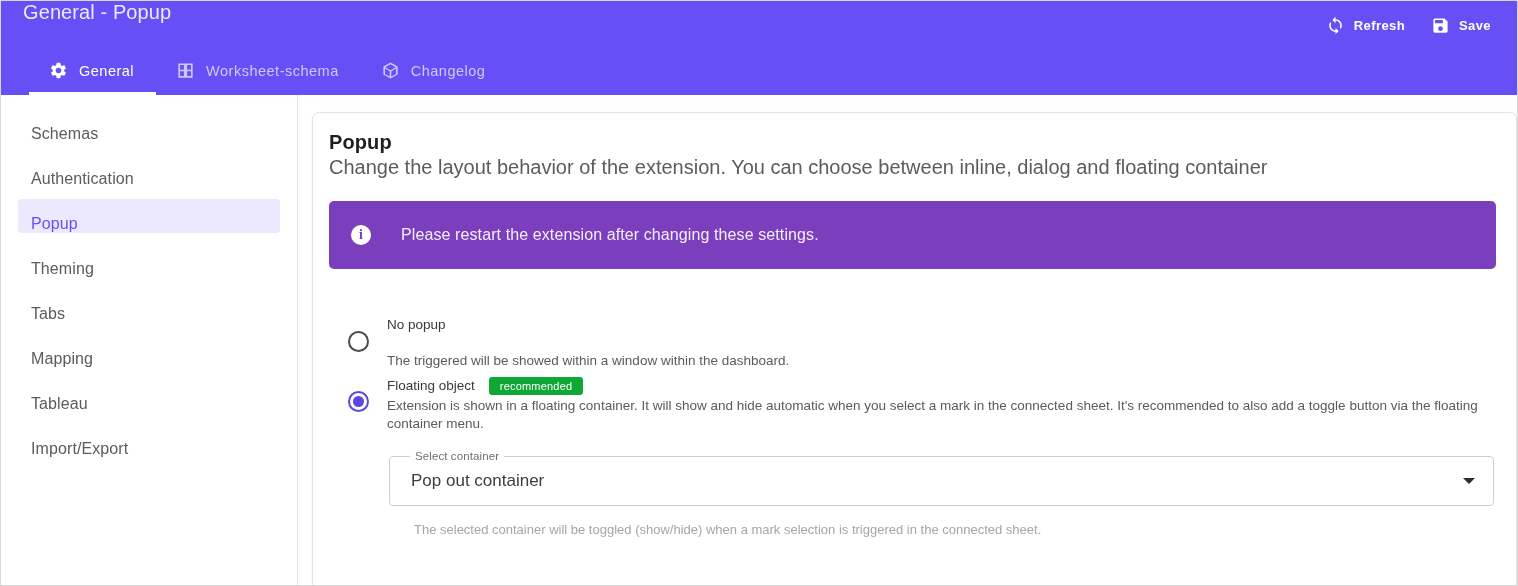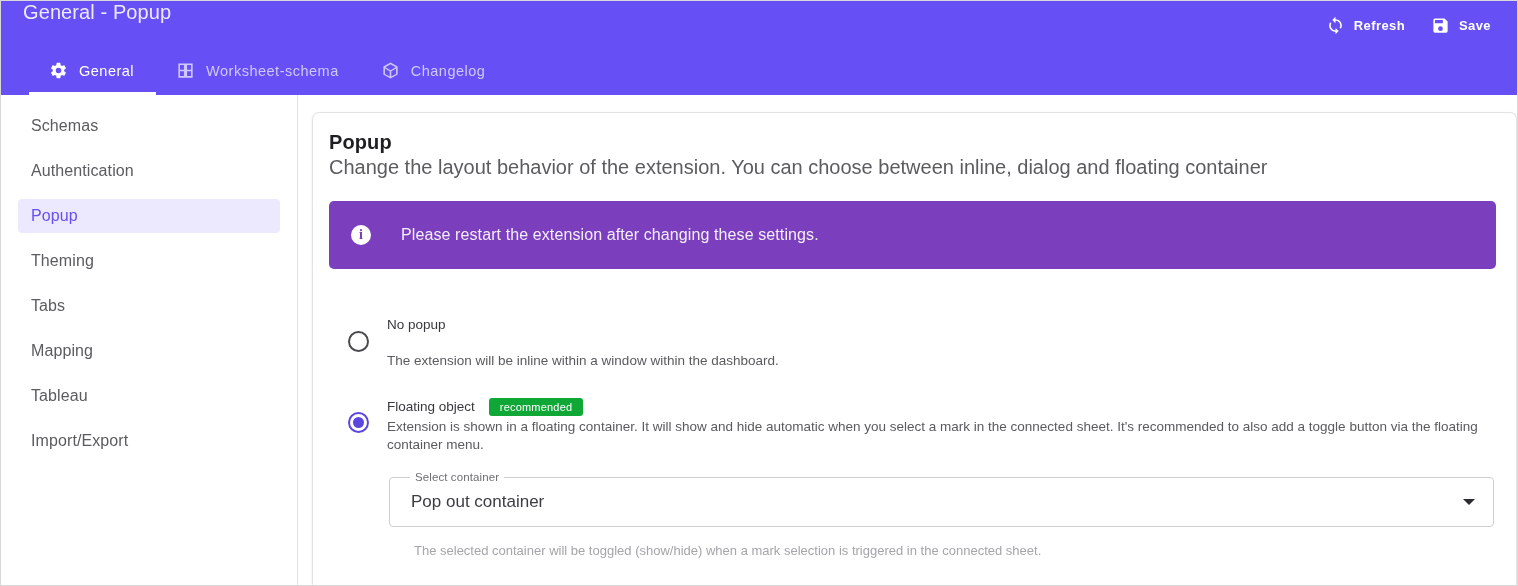--- a/index.html
+++ b/index.html
@@ -97,21 +97,21 @@
   .sidebar {
     width: 297px;
     flex: 0 0 297px;
     border-right: 1px solid #e2e2e2;
     padding: 14px 17px 0 17px;
     background: #fff;
   }
   .side-item {
     height: 34px;
     display: flex;
-    align-items: center;
+    align-items: flex-end;
     padding: 0 13px;
     border-radius: 4px;
     color: #5b5b60;
     font-size: 16px;
     margin-bottom: 11px;
     cursor: pointer;
     letter-spacing: .1px;
   }
   .side-item.active {
     background: #ece8fd;
@@ -227,21 +227,21 @@
     border-radius: 3px;
     letter-spacing: .2px;
     display: inline-block;
   }
   .opt-desc {
     font-size: 13.5px;
     color: #5a5a5f;
     line-height: 1.32;
   }
   .opt-row.first .opt-desc { margin-top: 20px; }
-  .opt-row.second { margin-top: 28px; }
+  .opt-row.second { margin-top: 7px; }
 
   
   .select-wrap {
     margin: 24px 0 0 60px;
     margin-right: 12px;
     position: relative;
   }
   .select-field {
     position: relative;
     height: 50px;
@@ -388,21 +388,21 @@
         <div class="options">
 
           <div class="opt-row first">
             <div class="radio-col">
               <span class="radio"></span>
             </div>
             <div class="opt-body">
               <div class="opt-label">
                 <span>No popup</span>
               </div>
-              <div class="opt-desc">The extension will be inline within a window within the dashboard.</div>
+              <div class="opt-desc">The triggered will be showed within a window within the dashboard.</div>
             </div>
           </div>
 
           <div class="opt-row second">
             <div class="radio-col">
               <span class="radio checked"></span>
             </div>
             <div class="opt-body">
               <div class="opt-label">
                 <span>Floating object</span>

